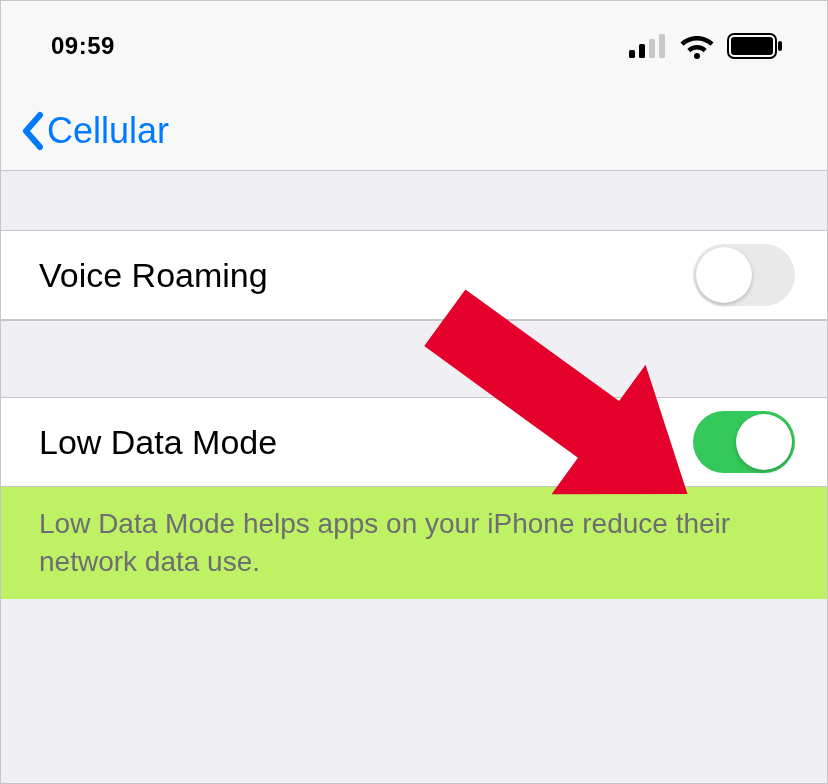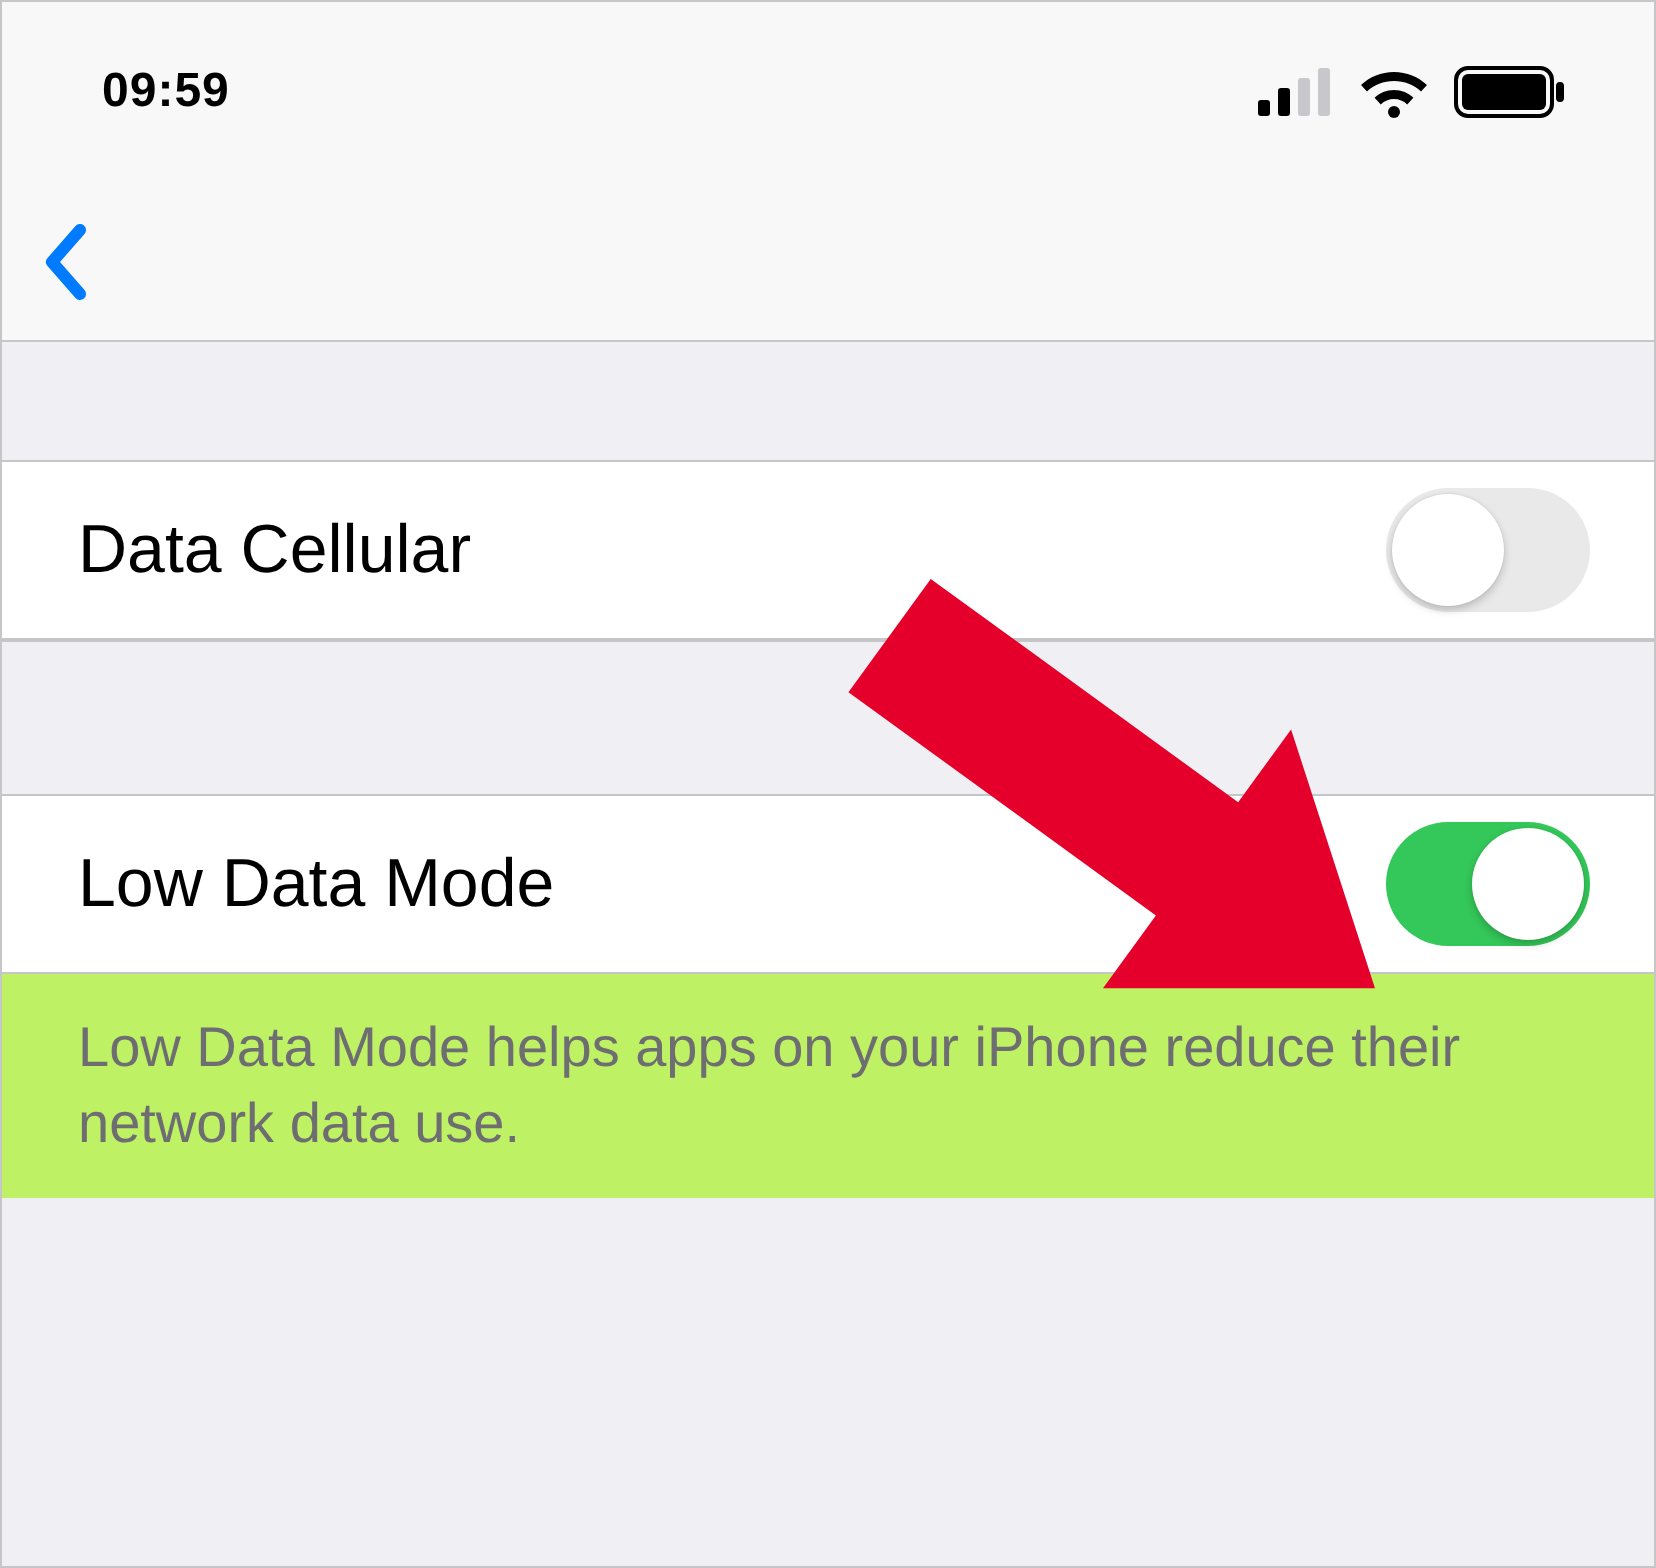--- a/index.html
+++ b/index.html
@@ -182,28 +182,29 @@
       <rect x="51" y="8" width="4" height="10" rx="2" fill="#000"></rect>
     </svg>
   </span>
 </div>
 
 <div class="nav-bar">
   <div class="back-button">
     <svg class="chevron-left" width="26" height="40" viewBox="0 0 24 40">
       <path d="M20 4 L6 20 L20 36" stroke="#007aff" stroke-width="6" fill="none" stroke-linecap="round" stroke-linejoin="round"></path>
     </svg>
+    <span>Cellular</span>
   </div>
 </div>
 
 <div class="section-gap"></div>
 
 <div class="row-group">
   <div class="row">
-    <span class="row-label">Data Cellular</span>
+    <span class="row-label">Voice Roaming</span>
     <div class="toggle off">
       <div class="knob"></div>
     </div>
   </div>
 </div>
 
 <div class="section-gap-small"></div>
 
 <div class="row-group">
   <div class="row">

